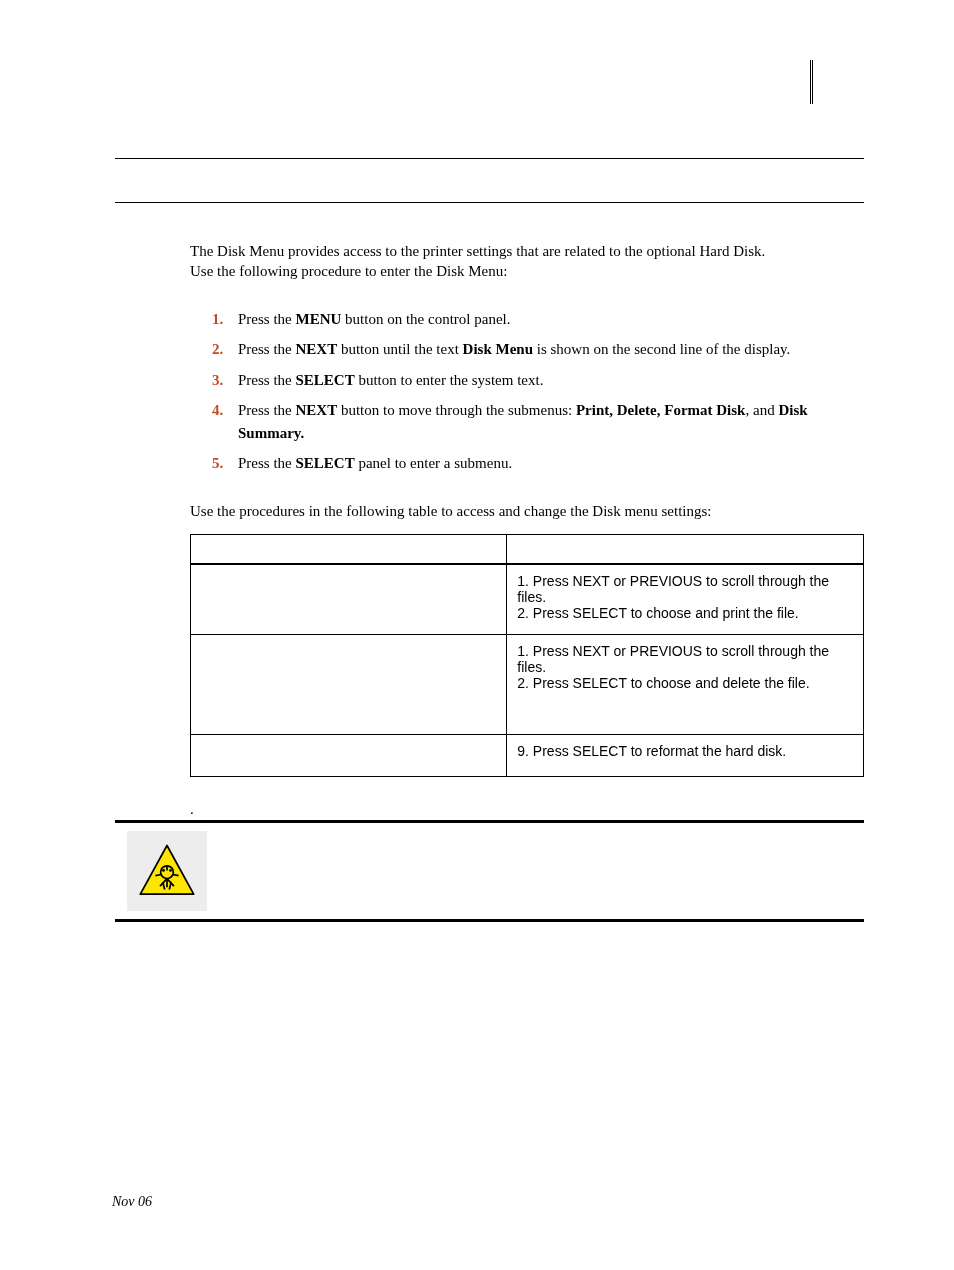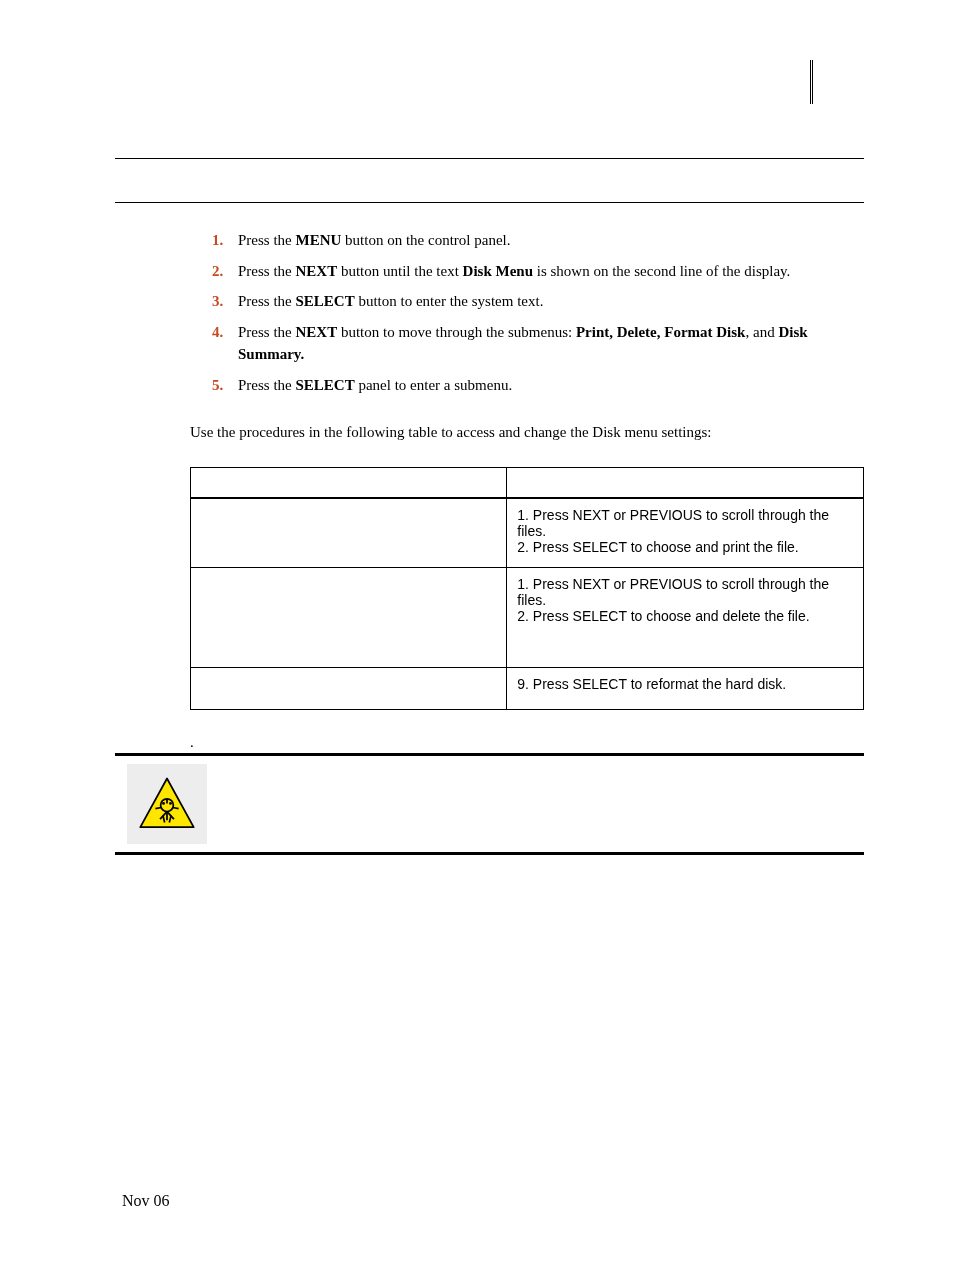--- a/index.html
+++ b/index.html
@@ -49,21 +49,21 @@
     position: absolute;
     left: 0;
     top: 0;
     font-weight: bold;
     color: #c44a1f;
   }
   .use-proc { font-size: 15px; margin-top: 28px; }
   table.disk {
     width: 100%;
     border-collapse: collapse;
-    margin-top: 26px;
+    margin-top: 14px;
     font-size: 14px;
     font-family: Arial, Helvetica, sans-serif;
     padding-left: 7px;
   }
   table.disk th, table.disk td {
     border: 1px solid #000;
     padding: 8px 10px;
     text-align: left;
     vertical-align: top;
   }
@@ -94,36 +94,41 @@
     height: 80px;
     background: #ededed;
     display: flex;
     align-items: center;
     justify-content: center;
     margin-left: 12px;
   }
   .warn-icon-wrap svg { width: 58px; height: 58px; }
   .footer {
     position: absolute;
-    left: 122px;
+    left: 112px;
     bottom: 60px;
-    font-size: 16px;
+    font-size: 14px;
+    font-style: italic;
   }
   b { font-weight: bold; }
 </style>
 </head>
 <body>
 
 <div class="page">
   <div class="vertical-marks"></div>
   <hr class="hr-top-1">
   <hr class="hr-top-2">
 
   <div class="content">
 
+    <div class="intro">
+      <span class="row1">The Disk Menu provides access to the printer settings that are related to the optional Hard Disk.</span>
+      <span class="row2">Use the following procedure to enter the Disk Menu:</span>
+    </div>
 
     <ol class="steps">
       <li>
         <span class="num">1.</span>
         <span>Press the </span><b>MENU</b><span> button on the control panel.</span>
       </li>
       <li>
         <span class="num">2.</span>
         <span>Press the </span><b>NEXT</b><span> button until the text </span><b>Disk Menu</b><span> is shown on the second line of the display.</span>
       </li>

